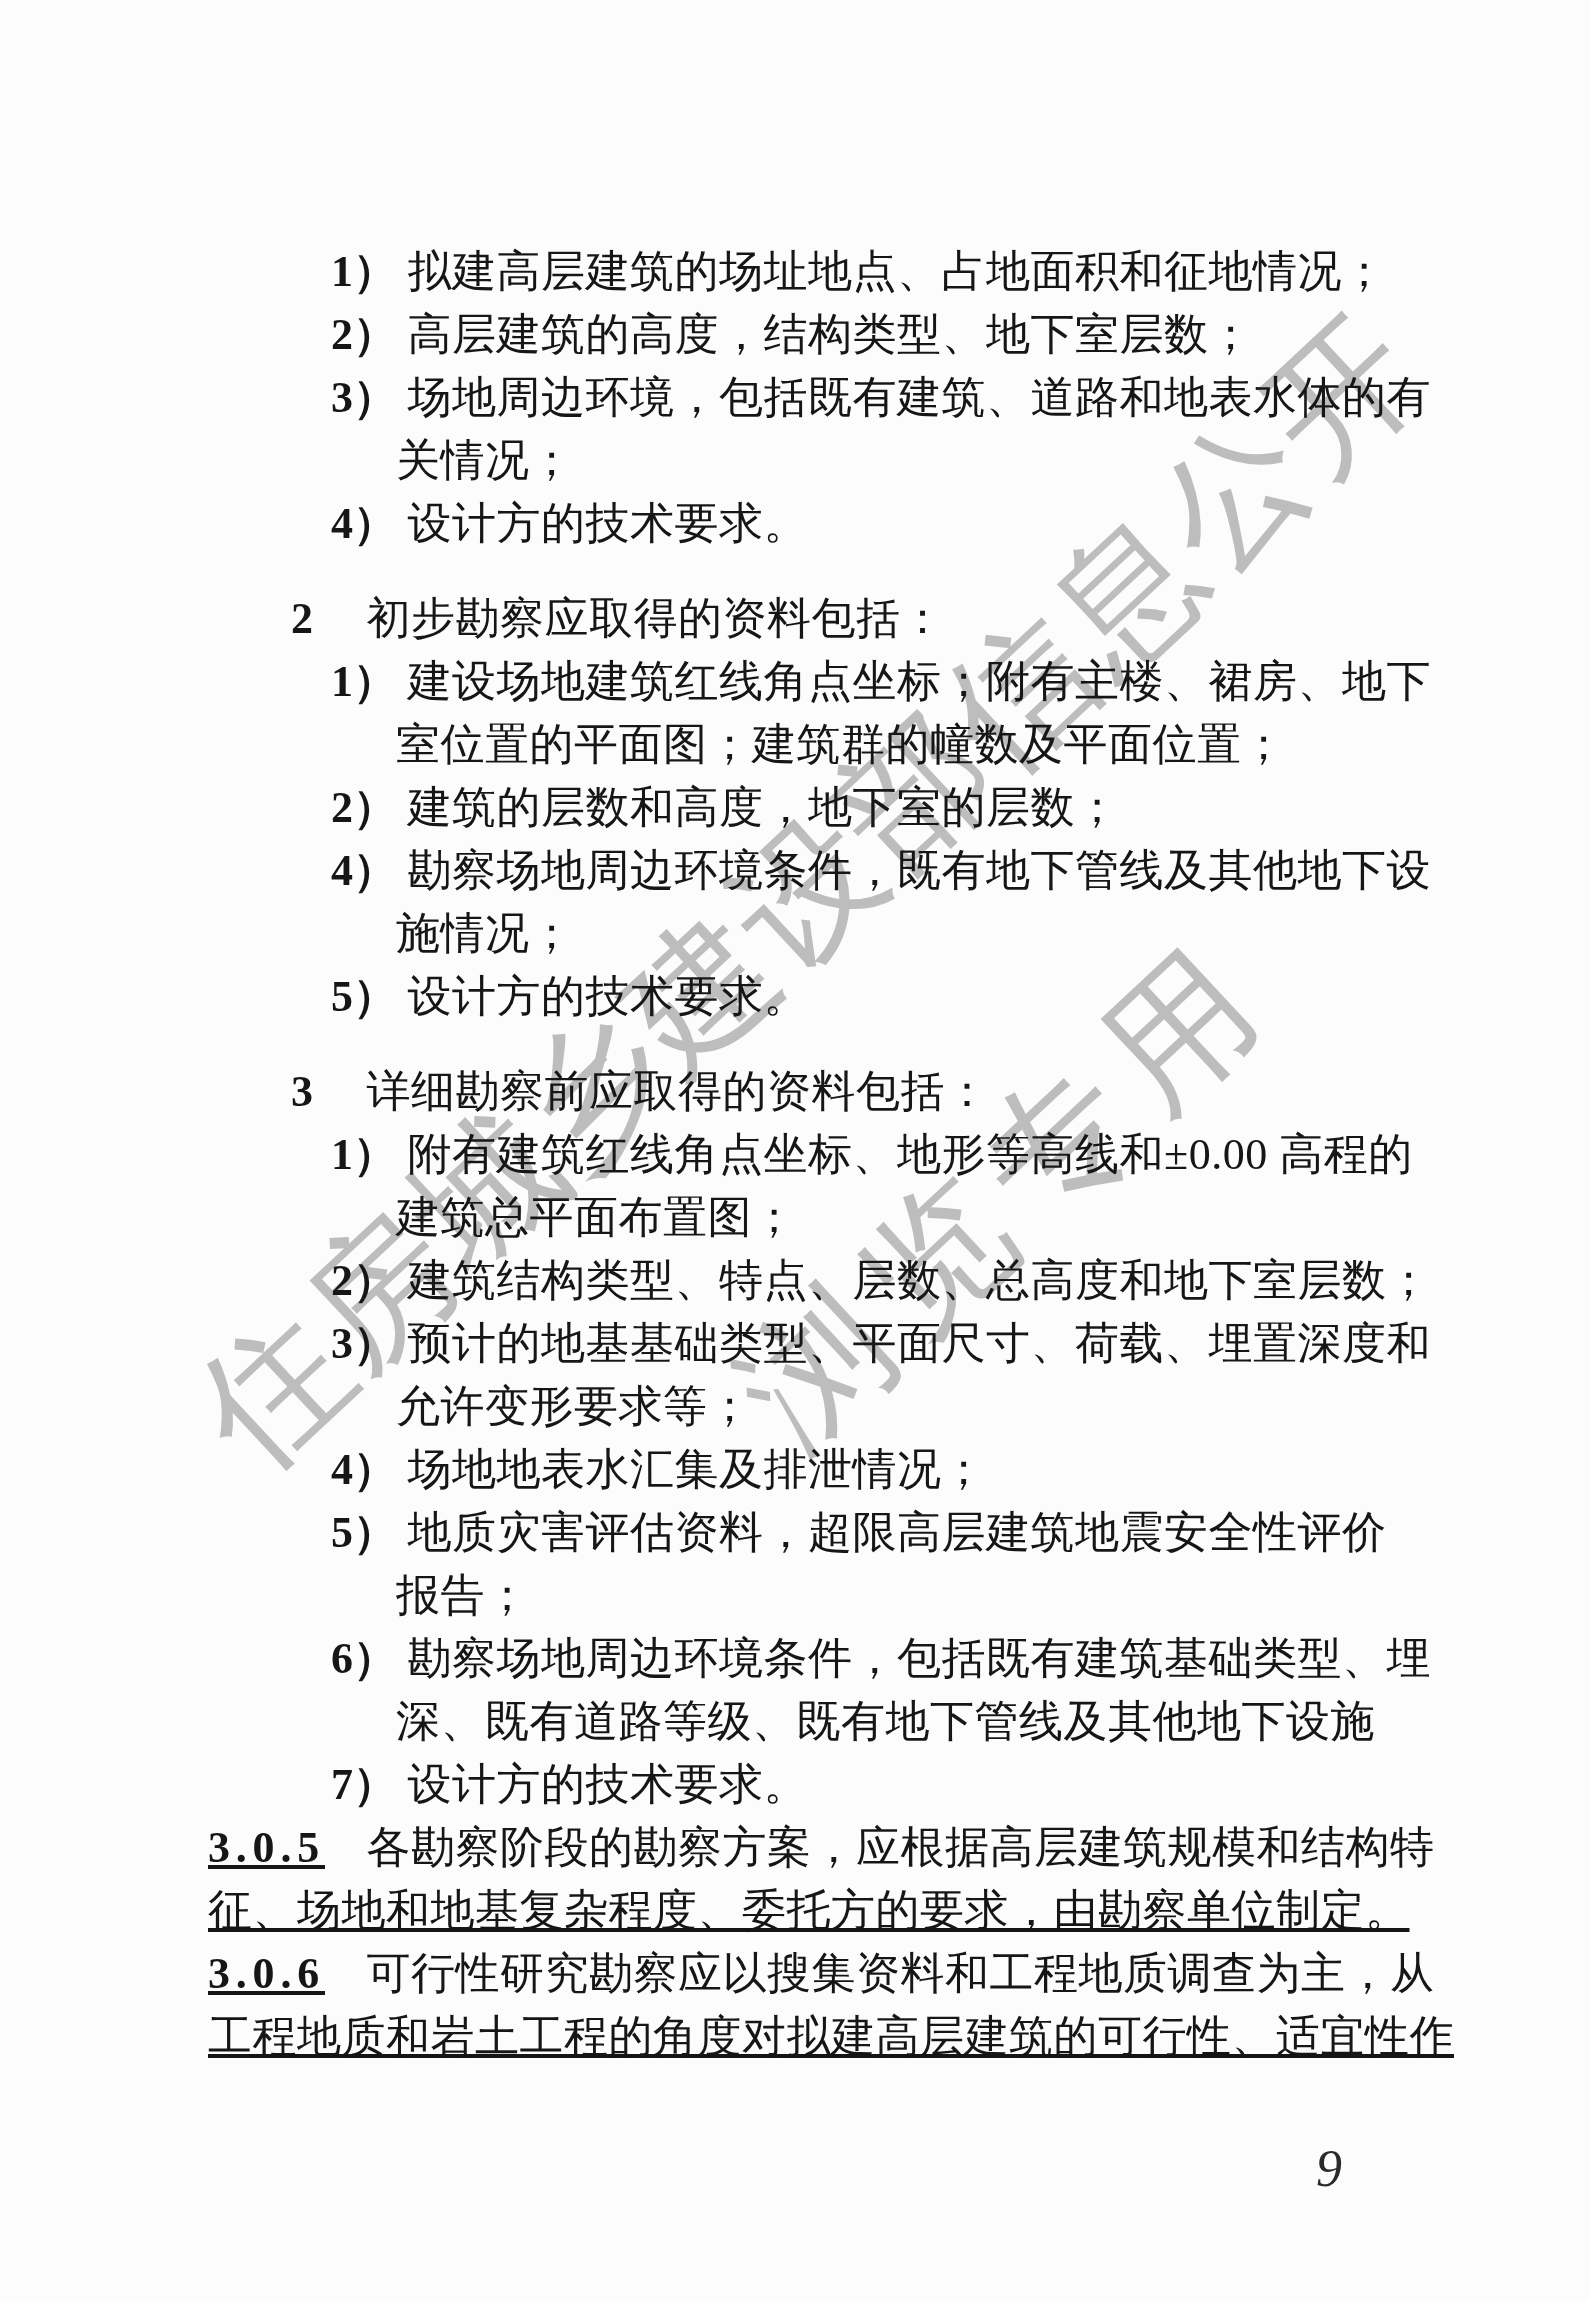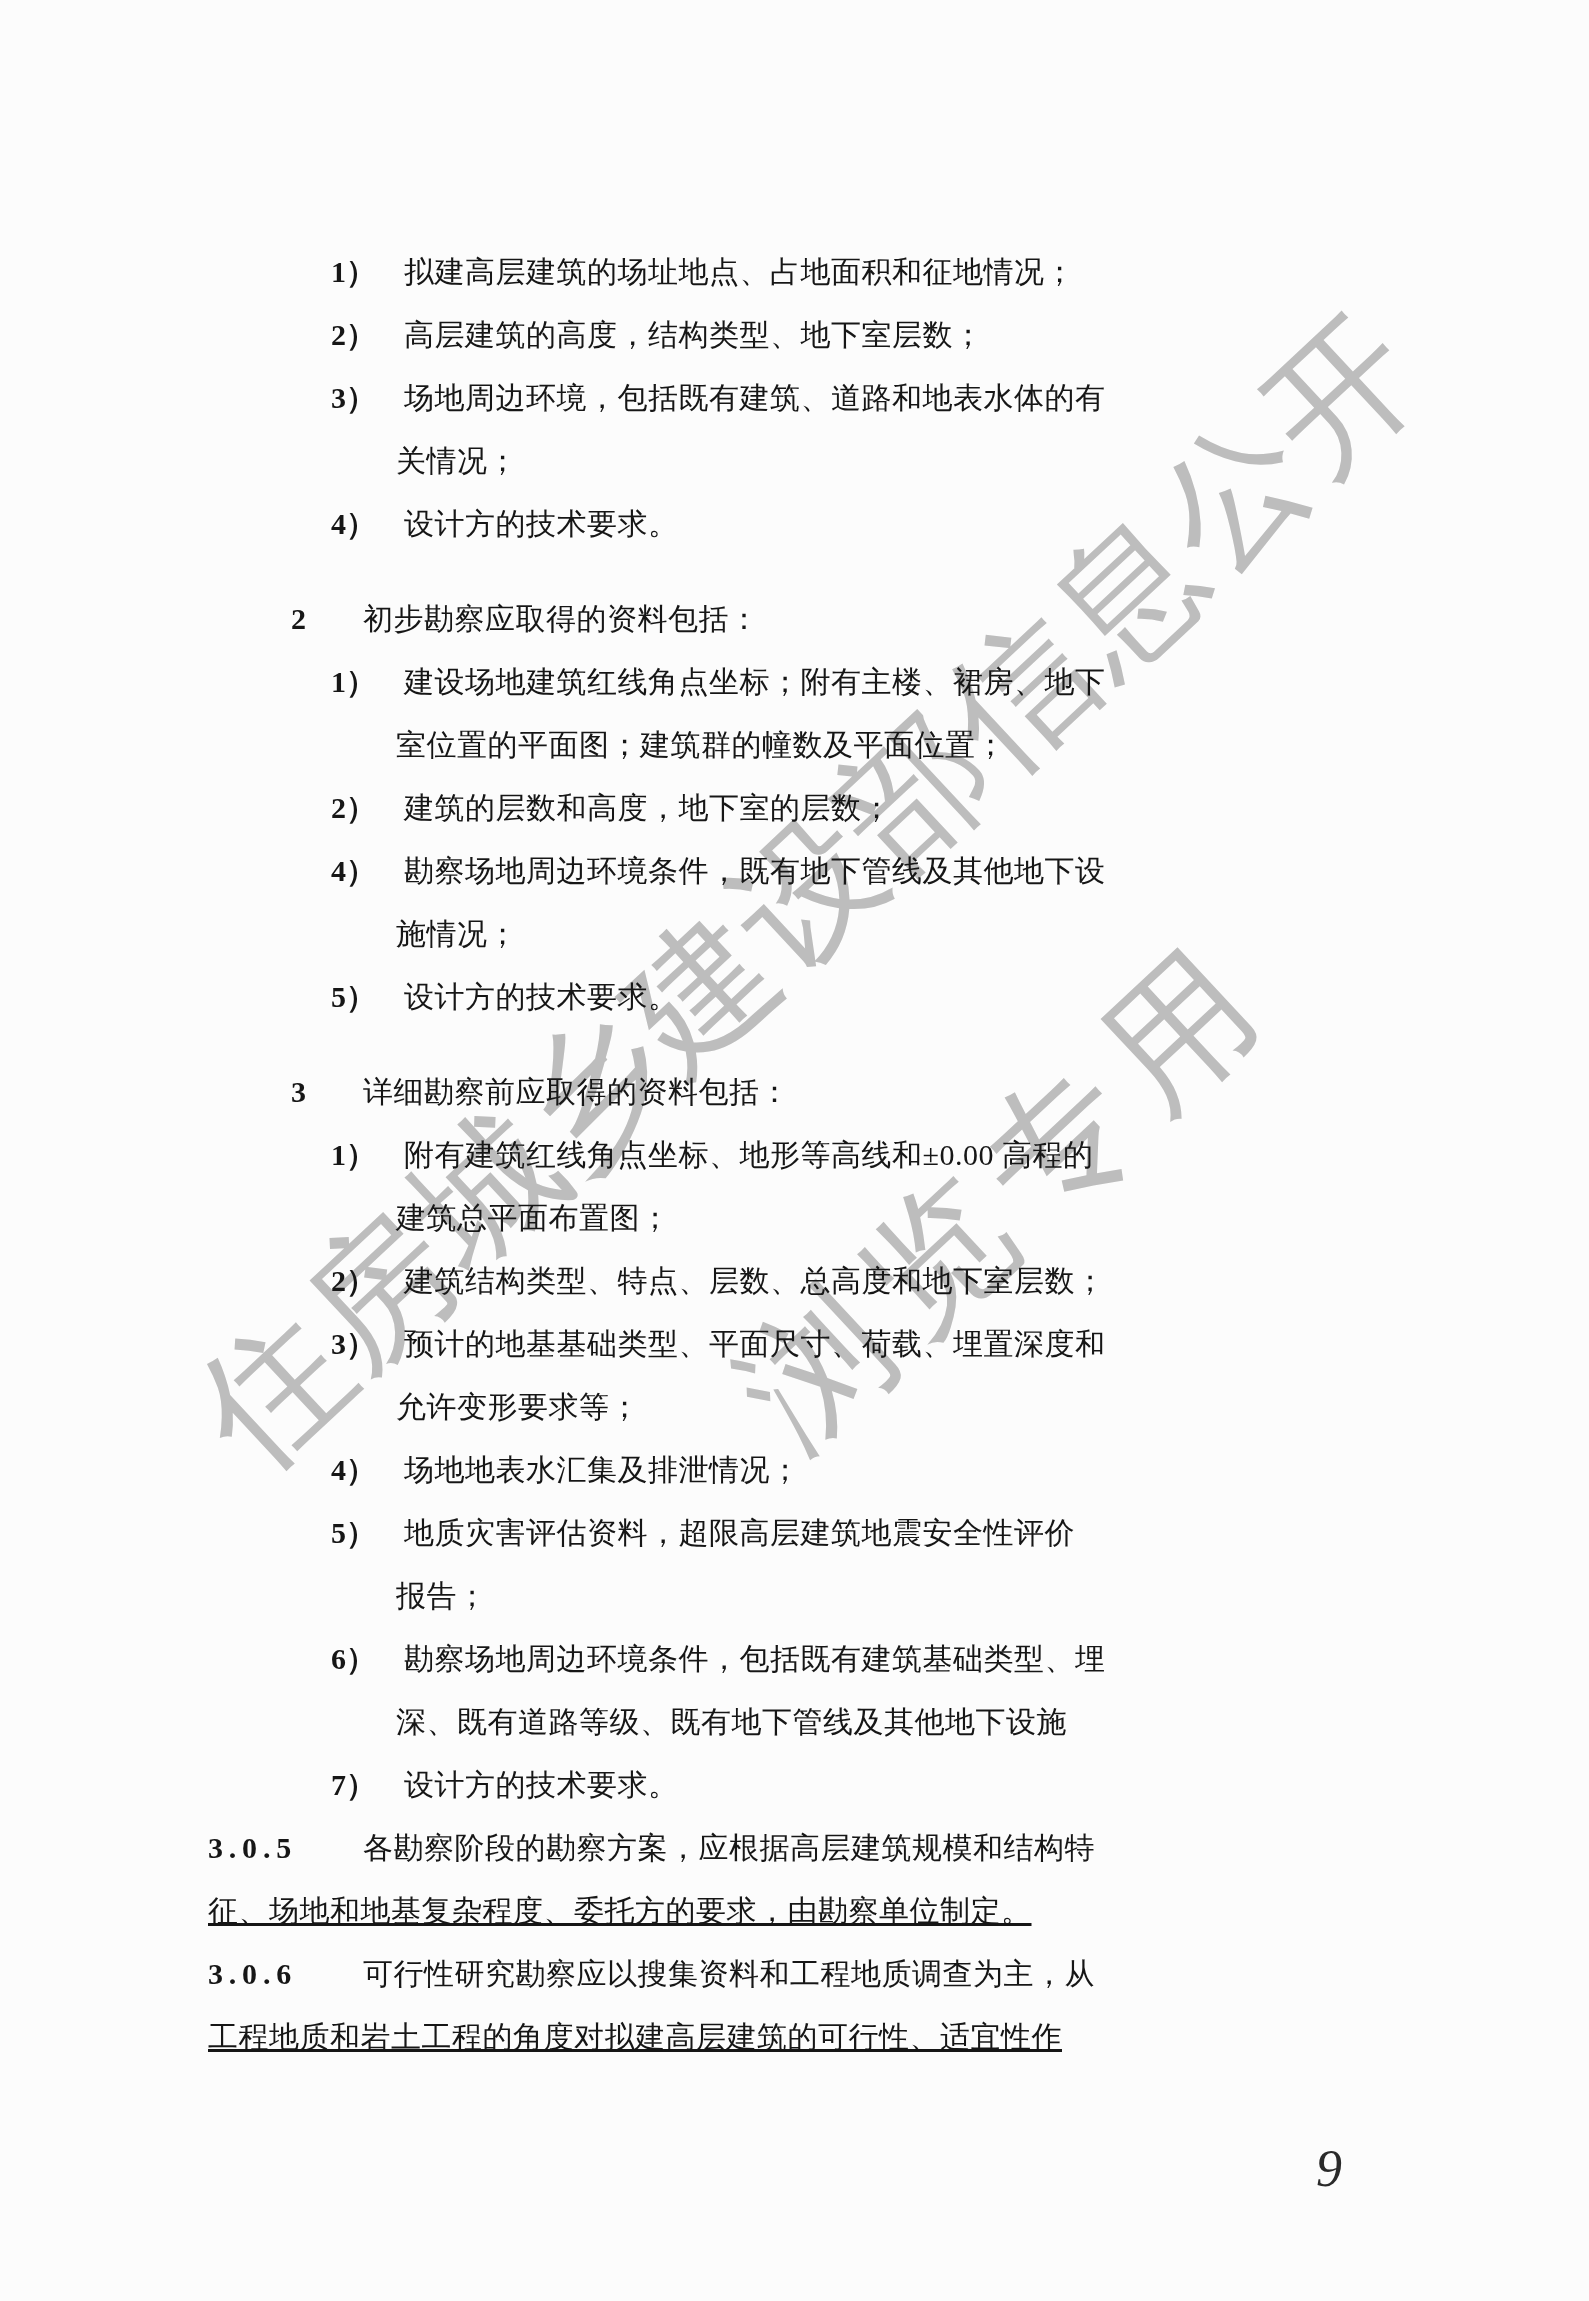--- a/index.html
+++ b/index.html
@@ -13,31 +13,31 @@
   .wm{
     position:absolute;white-space:nowrap;color:#bdbdbd;
     transform:translate(-50%,-50%) rotate(-43deg);
     font-family:"Liberation Serif","DejaVu Serif",serif;
   }
   .wm1{left:809px;top:893px;font-size:144px;letter-spacing:1.9px;}
   .wm2{left:1007px;top:1194px;font-size:144px;letter-spacing:21px;}
   
   .textblock{
     position:absolute;left:208px;top:240px;width:1182px;z-index:2;
-    font-size:30px;line-height:63px;letter-spacing:0.5px;
+    font-size:44px;line-height:63px;letter-spacing:0.5px;
   }
   .line{white-space:nowrap;height:63px;}
   .num{display:inline-block;font-weight:bold;letter-spacing:0;}
   .line--item{padding-left:83px;margin-top:32px;}
   .line--item .num{width:64px;}
   .line--sub{padding-left:123px;}
   .line--sub .num{width:65px;}
   .line--subcont{padding-left:188px;font-family:Liberation Serif, serif;}
   .line--sect{padding-left:0;}
-  .line--sect .num{width:147px;letter-spacing:5.8px;}
+  .line--sect .num{width:147px;letter-spacing:5.8px;text-decoration:underline;}
   .line--sectcont{padding-left:0;text-decoration:underline;}
   
   .pagenum{
     position:absolute;left:1316px;top:2139px;z-index:2;
     font-size:52px;font-style:italic;color:#2a2a2a;
   }
 </style>
 </head>
 <body>
 

